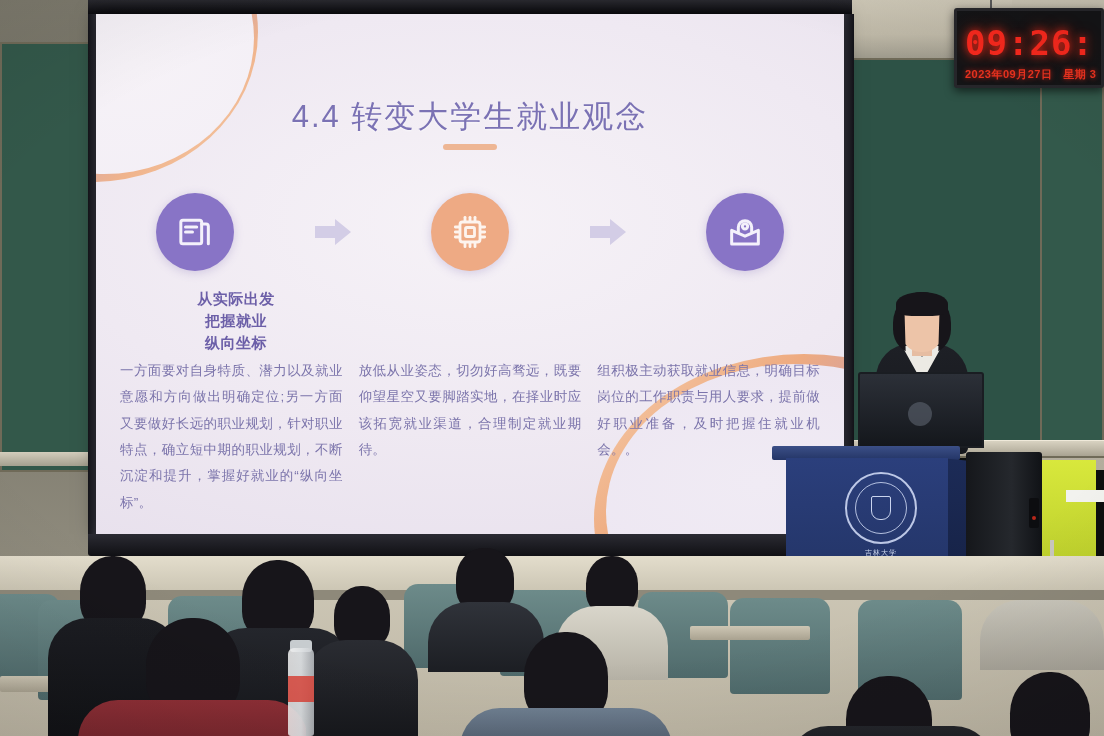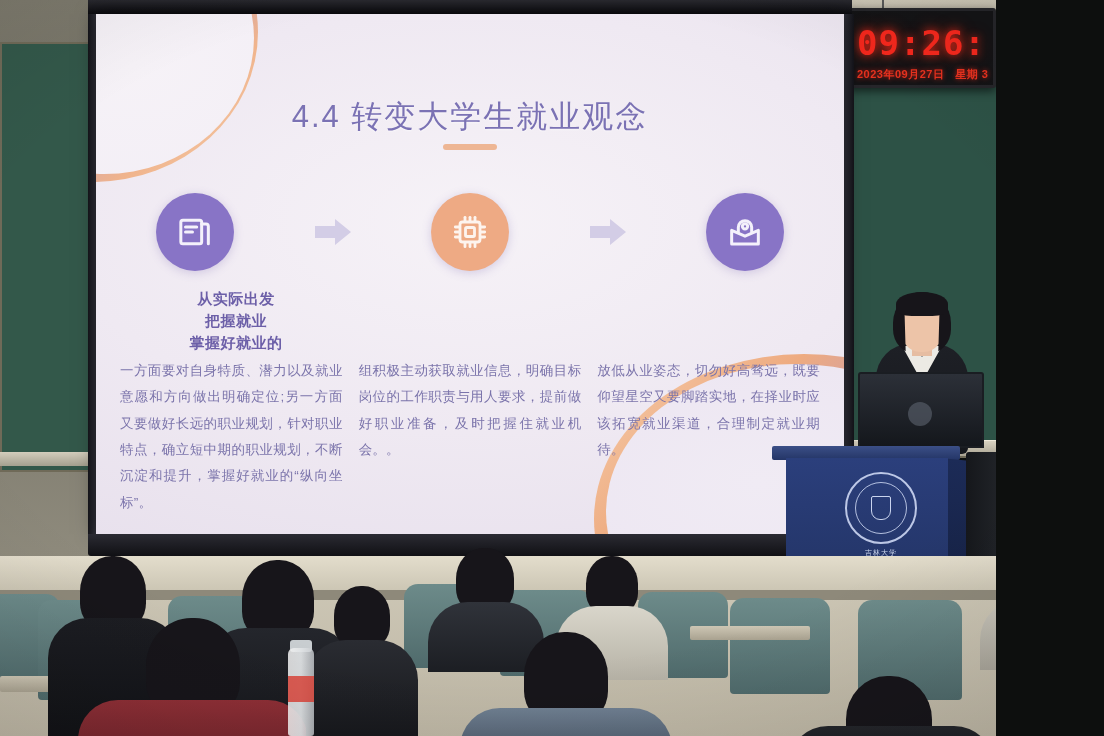--- a/index.html
+++ b/index.html
@@ -2,21 +2,21 @@
 <html><head>
 <meta charset="utf-8">
 <title>Lecture Hall Presentation</title>
 <style>
   * { margin:0; padding:0; box-sizing:border-box; }
   html,body { width:1104px; height:736px; overflow:hidden; }
   body {
     font-family:"Liberation Sans","DejaVu Sans",sans-serif;
     background:#0d0f0e;
   }
-  .scene { position:relative; width:996px; height:736px; overflow:hidden; }
+  .scene { position:relative; width:1104px; height:736px; overflow:hidden; }
 
   
   .wall-top {
     position:absolute; left:0; top:0; width:1104px; height:58px;
     background:linear-gradient(180deg,#cdc7b6 0%,#bdb7a6 60%,#9e9a8c 100%);
   }
   .wall-upper-dark {
     position:absolute; left:0; top:0; width:92px; height:560px;
     background:linear-gradient(180deg,#7d7a6d 0%,#6e6c60 40%,#8f8b7d 100%);
   }
@@ -426,28 +426,28 @@
         </div>
 
         <div class="head-row">
           <div class="head">
             <div>从实际出发</div>
           </div>
           <div class="head">
             <div>把握就业</div>
           </div>
           <div class="head">
-            <div>掌握好就业的</div>
+            <div>纵向坐标</div>
           </div>
         </div>
 
         <div class="body-row">
           <div class="para">一方面要对自身特质、潜力以及就业意愿和方向做出明确定位;另一方面又要做好长远的职业规划，针对职业特点，确立短中期的职业规划，不断沉淀和提升，掌握好就业的“纵向坐标”。</div>
+          <div class="para">放低从业姿态，切勿好高骛远，既要仰望星空又要脚踏实地，在择业时应该拓宽就业渠道，合理制定就业期待。</div>
           <div class="para">组积极主动获取就业信息，明确目标岗位的工作职责与用人要求，提前做好职业准备，及时把握住就业机会。。</div>
-          <div class="para">放低从业姿态，切勿好高骛远，既要仰望星空又要脚踏实地，在择业时应该拓宽就业渠道，合理制定就业期待。</div>
         </div>
       </div>
     </div>
   </div>
   <div class="screen-bottom-bar"></div>
 
   <div class="person-body"></div>
   <div class="person-collar"></div>
   <div class="person-neck"></div>
   <div class="person-head"></div>

